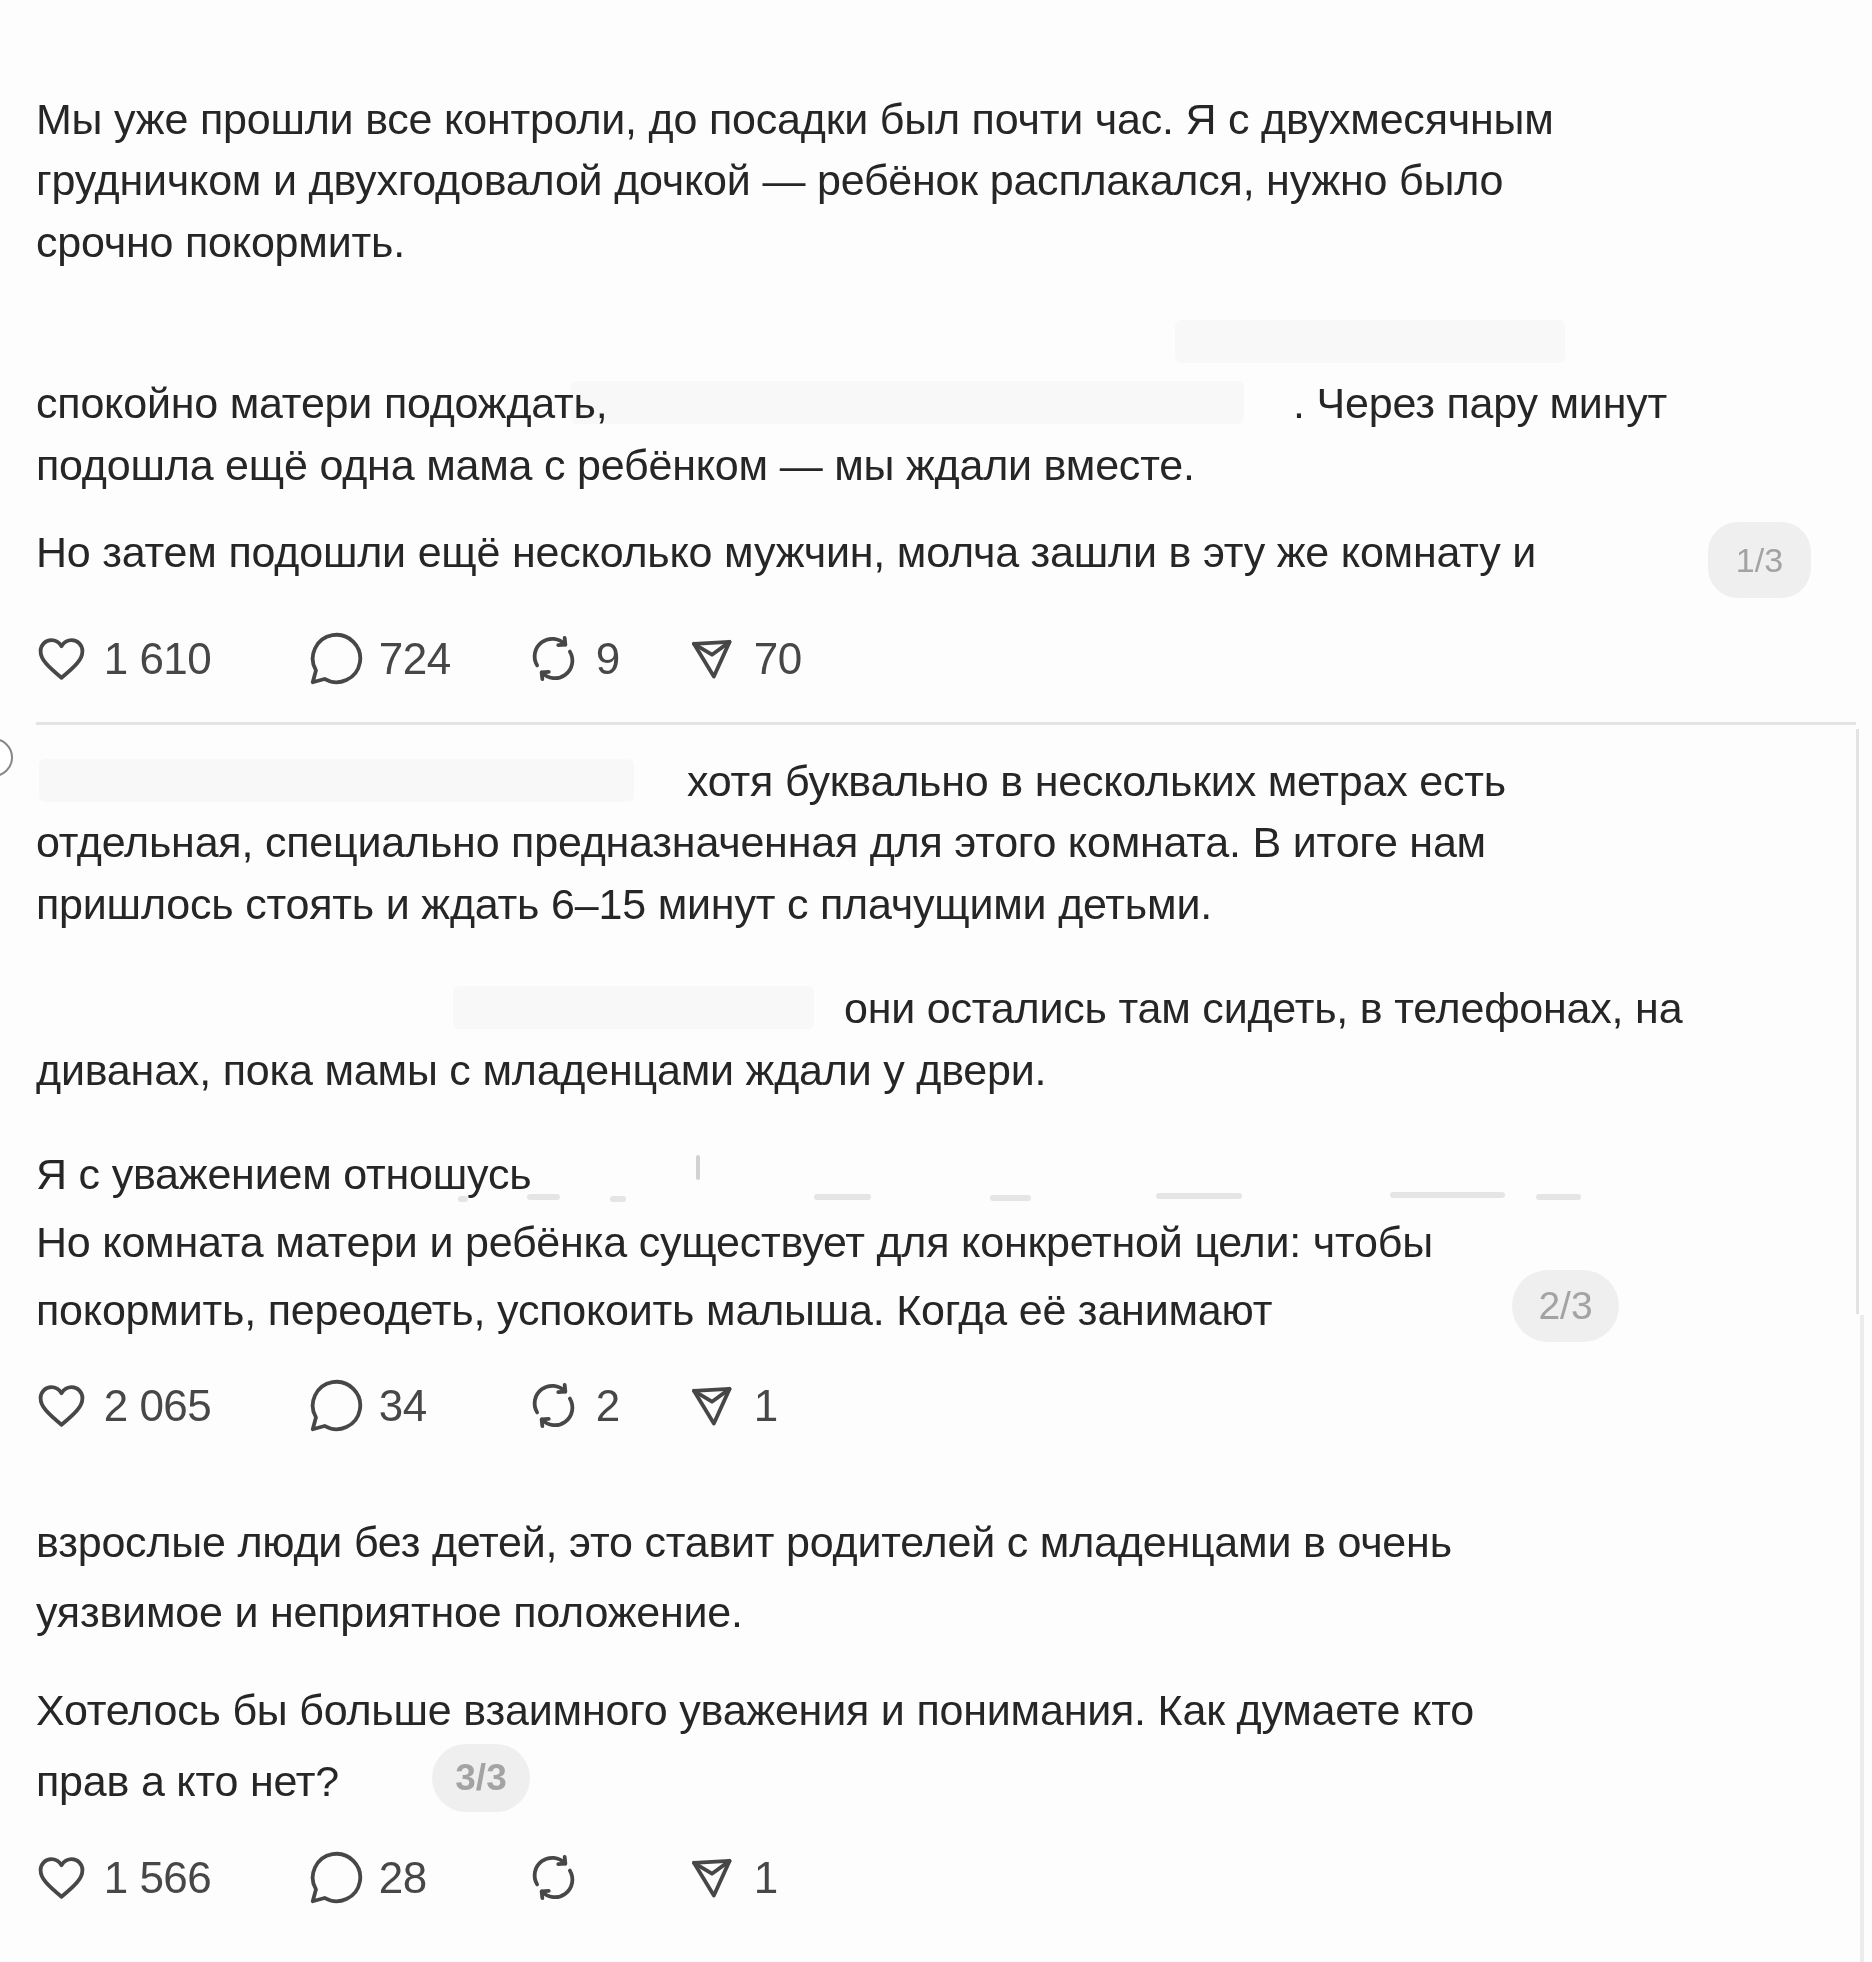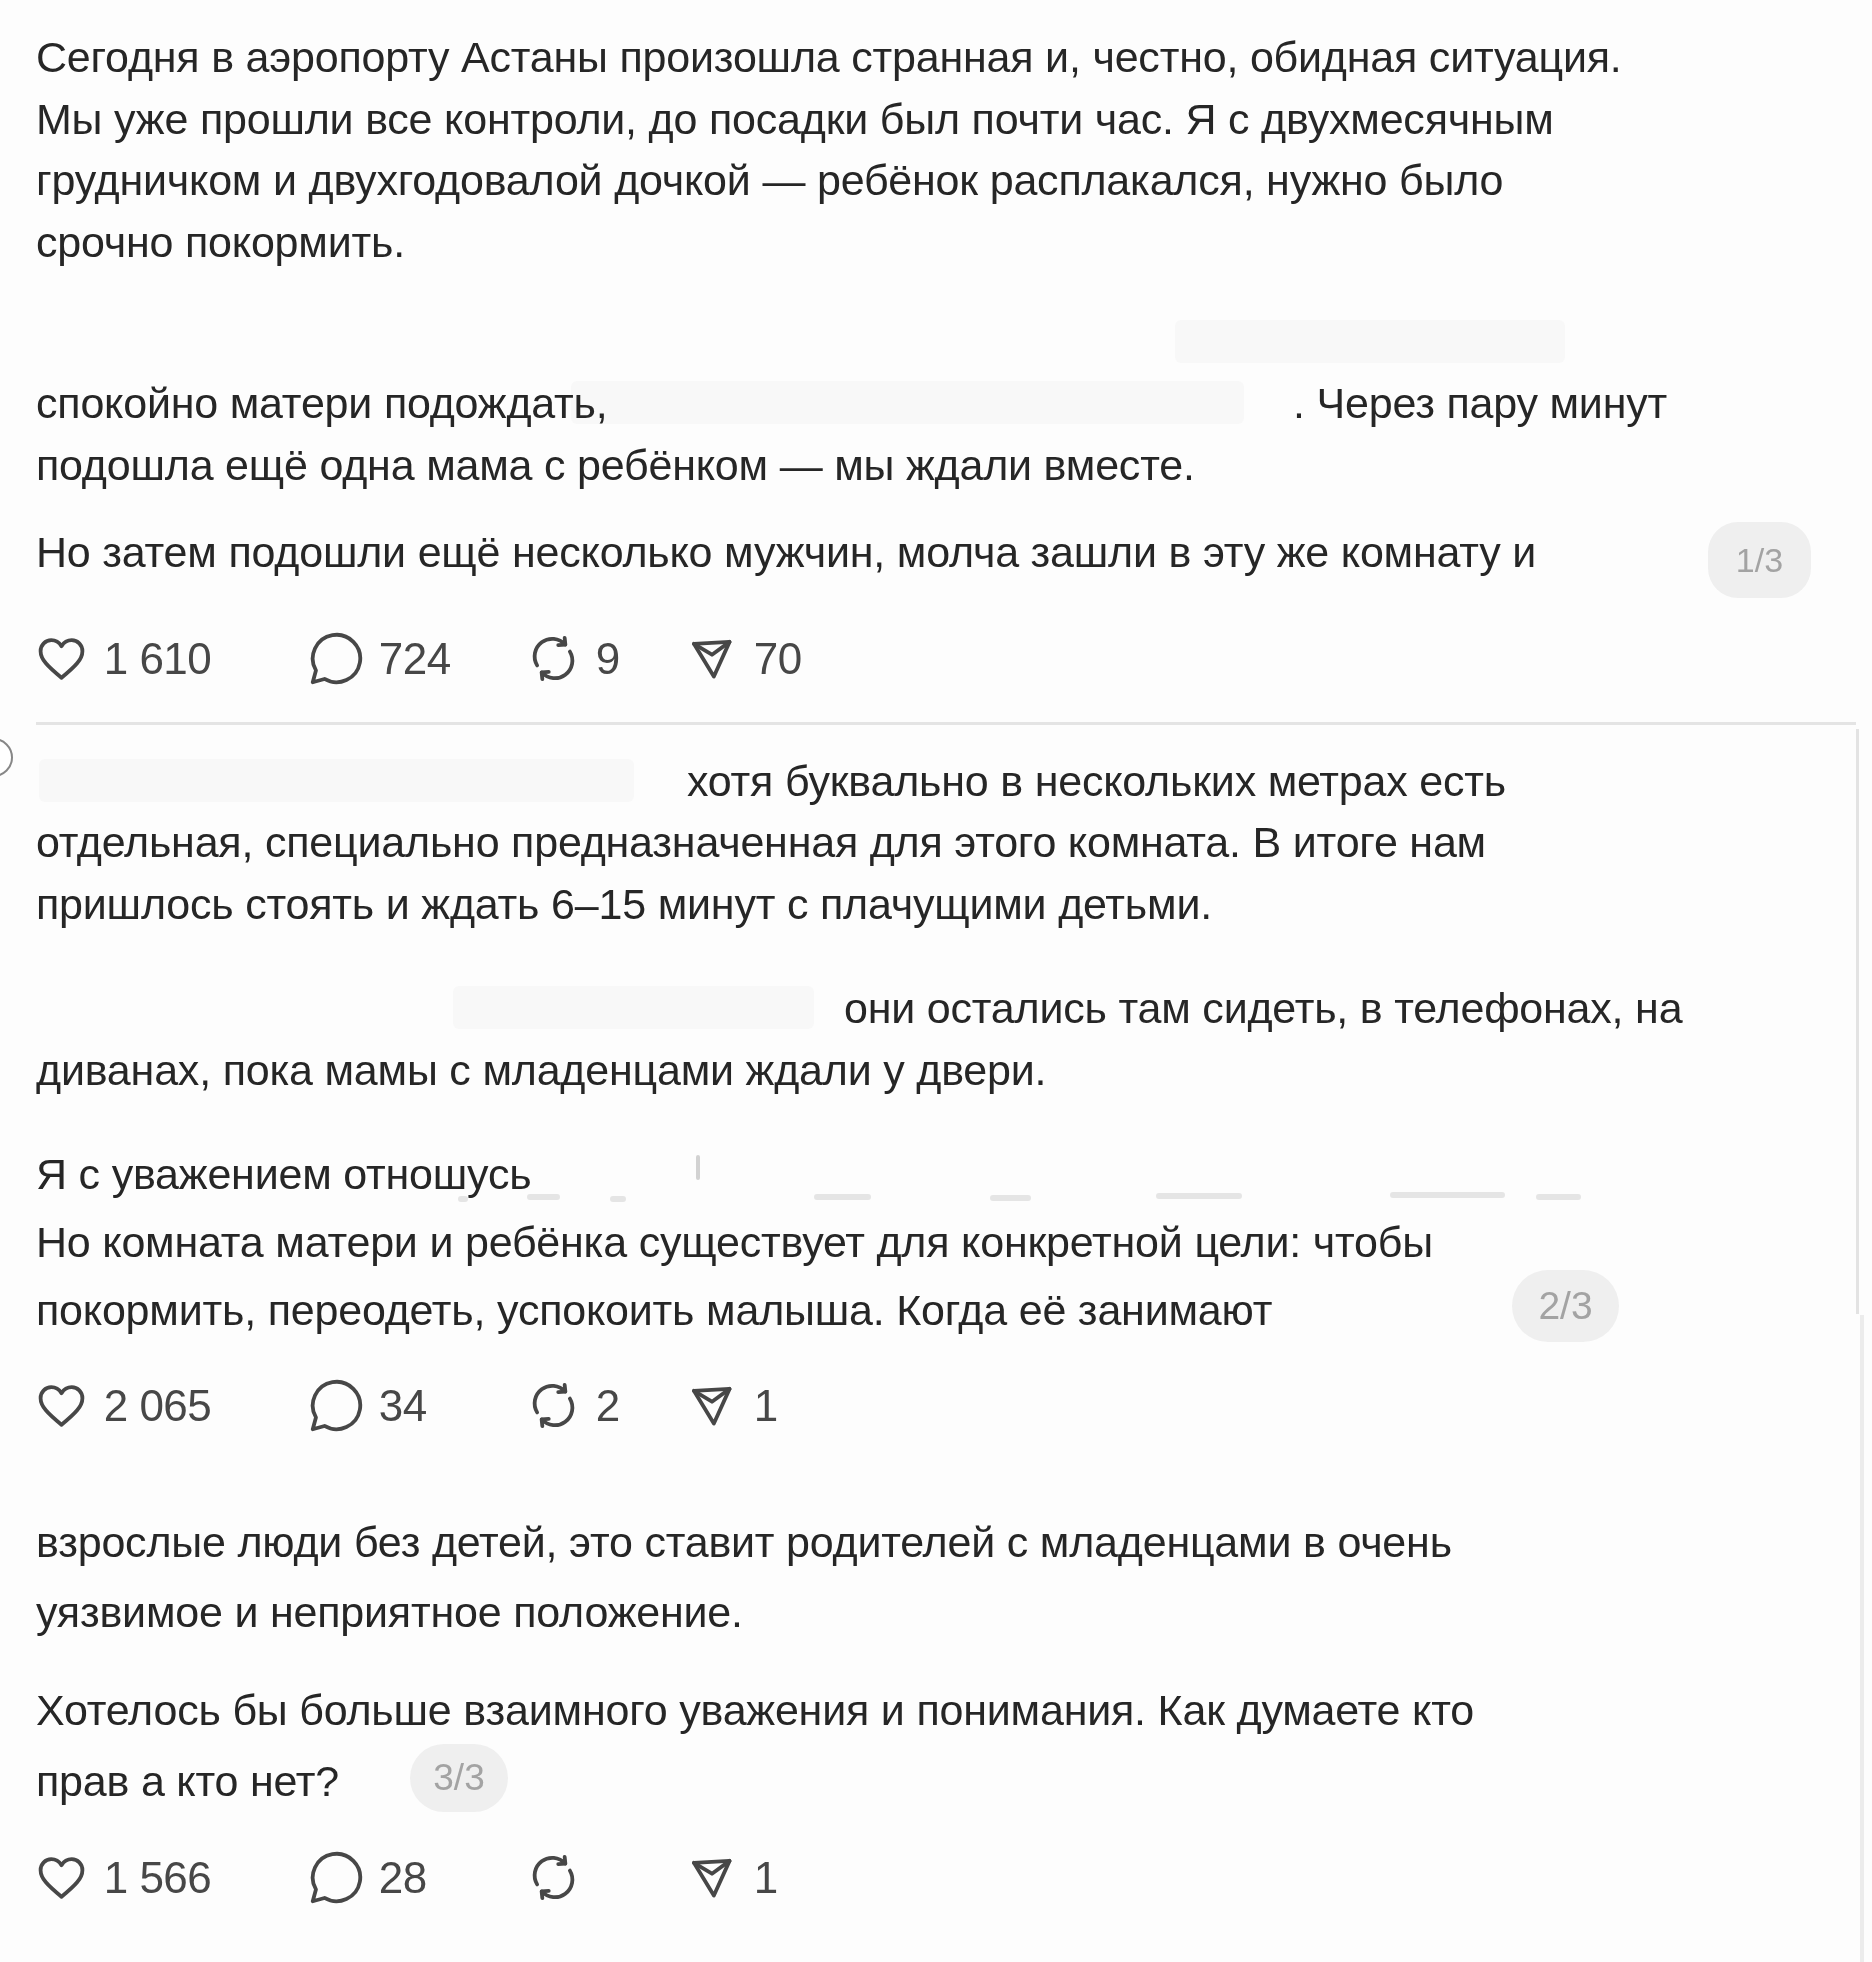--- a/index.html
+++ b/index.html
@@ -18,42 +18,41 @@
   .stat{position:absolute;top:0;display:flex;align-items:center;gap:13.7px;cursor:pointer;text-align:right;}
   .ic{width:57px;height:57px;flex:0 0 auto;}
   .ic path{fill:none;stroke:#474747;stroke-width:1.6;stroke-linecap:round;stroke-linejoin:round;}
   .cnt{font-size:44px;color:#474747;letter-spacing:-0.5px;line-height:57px;}
   .badge{
     position:absolute;background:#efefef;color:#a3a3a3;
     display:flex;align-items:center;justify-content:center;
   }
   .badge-1{left:1708px;top:522px;width:103px;height:76px;border-radius:30px;font-size:34px;}
   .badge-2{left:1512px;top:1270px;width:107px;height:72px;border-radius:36px;font-size:39px;}
-  .badge-3{left:410px;top:1744px;width:98px;height:68px;border-radius:34px;font-size:37px;}
+  .badge-3{left:432px;top:1744px;width:98px;height:68px;border-radius:34px;font-size:37px;font-weight:bold;}
   .divider{position:absolute;left:36px;top:722px;width:1820px;height:2.9px;background:#e4e4e4;}
   .vline-a{position:absolute;left:1856px;top:729px;width:2.9px;height:585px;background:#e3e3e3;}
   .vline-b{position:absolute;left:1860px;top:1315px;width:3.9px;height:648px;background:#ececec;}
   .avatar-arc{
     position:absolute;left:-26px;top:738px;width:39px;height:39px;
     border-radius:50%;border:2.9px solid #878787;background:#fff;box-sizing:border-box;
   }
   .smudge{position:absolute;height:5.9px;border-radius:2.9px;background:#dcdcdc;opacity:.75;}
   .tick{position:absolute;left:696px;top:1155px;width:3.9px;height:25px;border-radius:2px;background:#d2d2d2;}
 </style>
 </head>
 <body>
 
 <div class="page">
 
   <div class="ghost" style="left:1175px;top:320px;width:390px;height:43px;"></div>
   <div class="ghost" style="left:571px;top:381px;width:673px;height:43px;"></div>
   <div class="ghost" style="left:39px;top:759px;width:595px;height:43px;"></div>
   <div class="ghost" style="left:453px;top:986px;width:361px;height:43px;"></div>
 
-  <div class="line" style="top:29px"><span>Сегодня в аэропорту Астаны произошла странная и, честно, обидная ситуация.</span></div>
   <div class="line" style="top:91px"><span>Мы уже прошли все контроли, до посадки был почти час. Я с двухмесячным</span></div>
   <div class="line" style="top:152px"><span>грудничком и двухгодовалой дочкой — ребёнок расплакался, нужно было</span></div>
   <div class="line" style="top:214px"><span>срочно покормить.</span></div>
 
   <div class="line" style="top:375px">
     <span>спокойно матери подождать,</span>
     <span class="seg" style="left:1257px">. Через пару минут</span>
   </div>
   <div class="line" style="top:437px"><span>подошла ещё одна мама с ребёнком — мы ждали вместе.</span></div>
 

